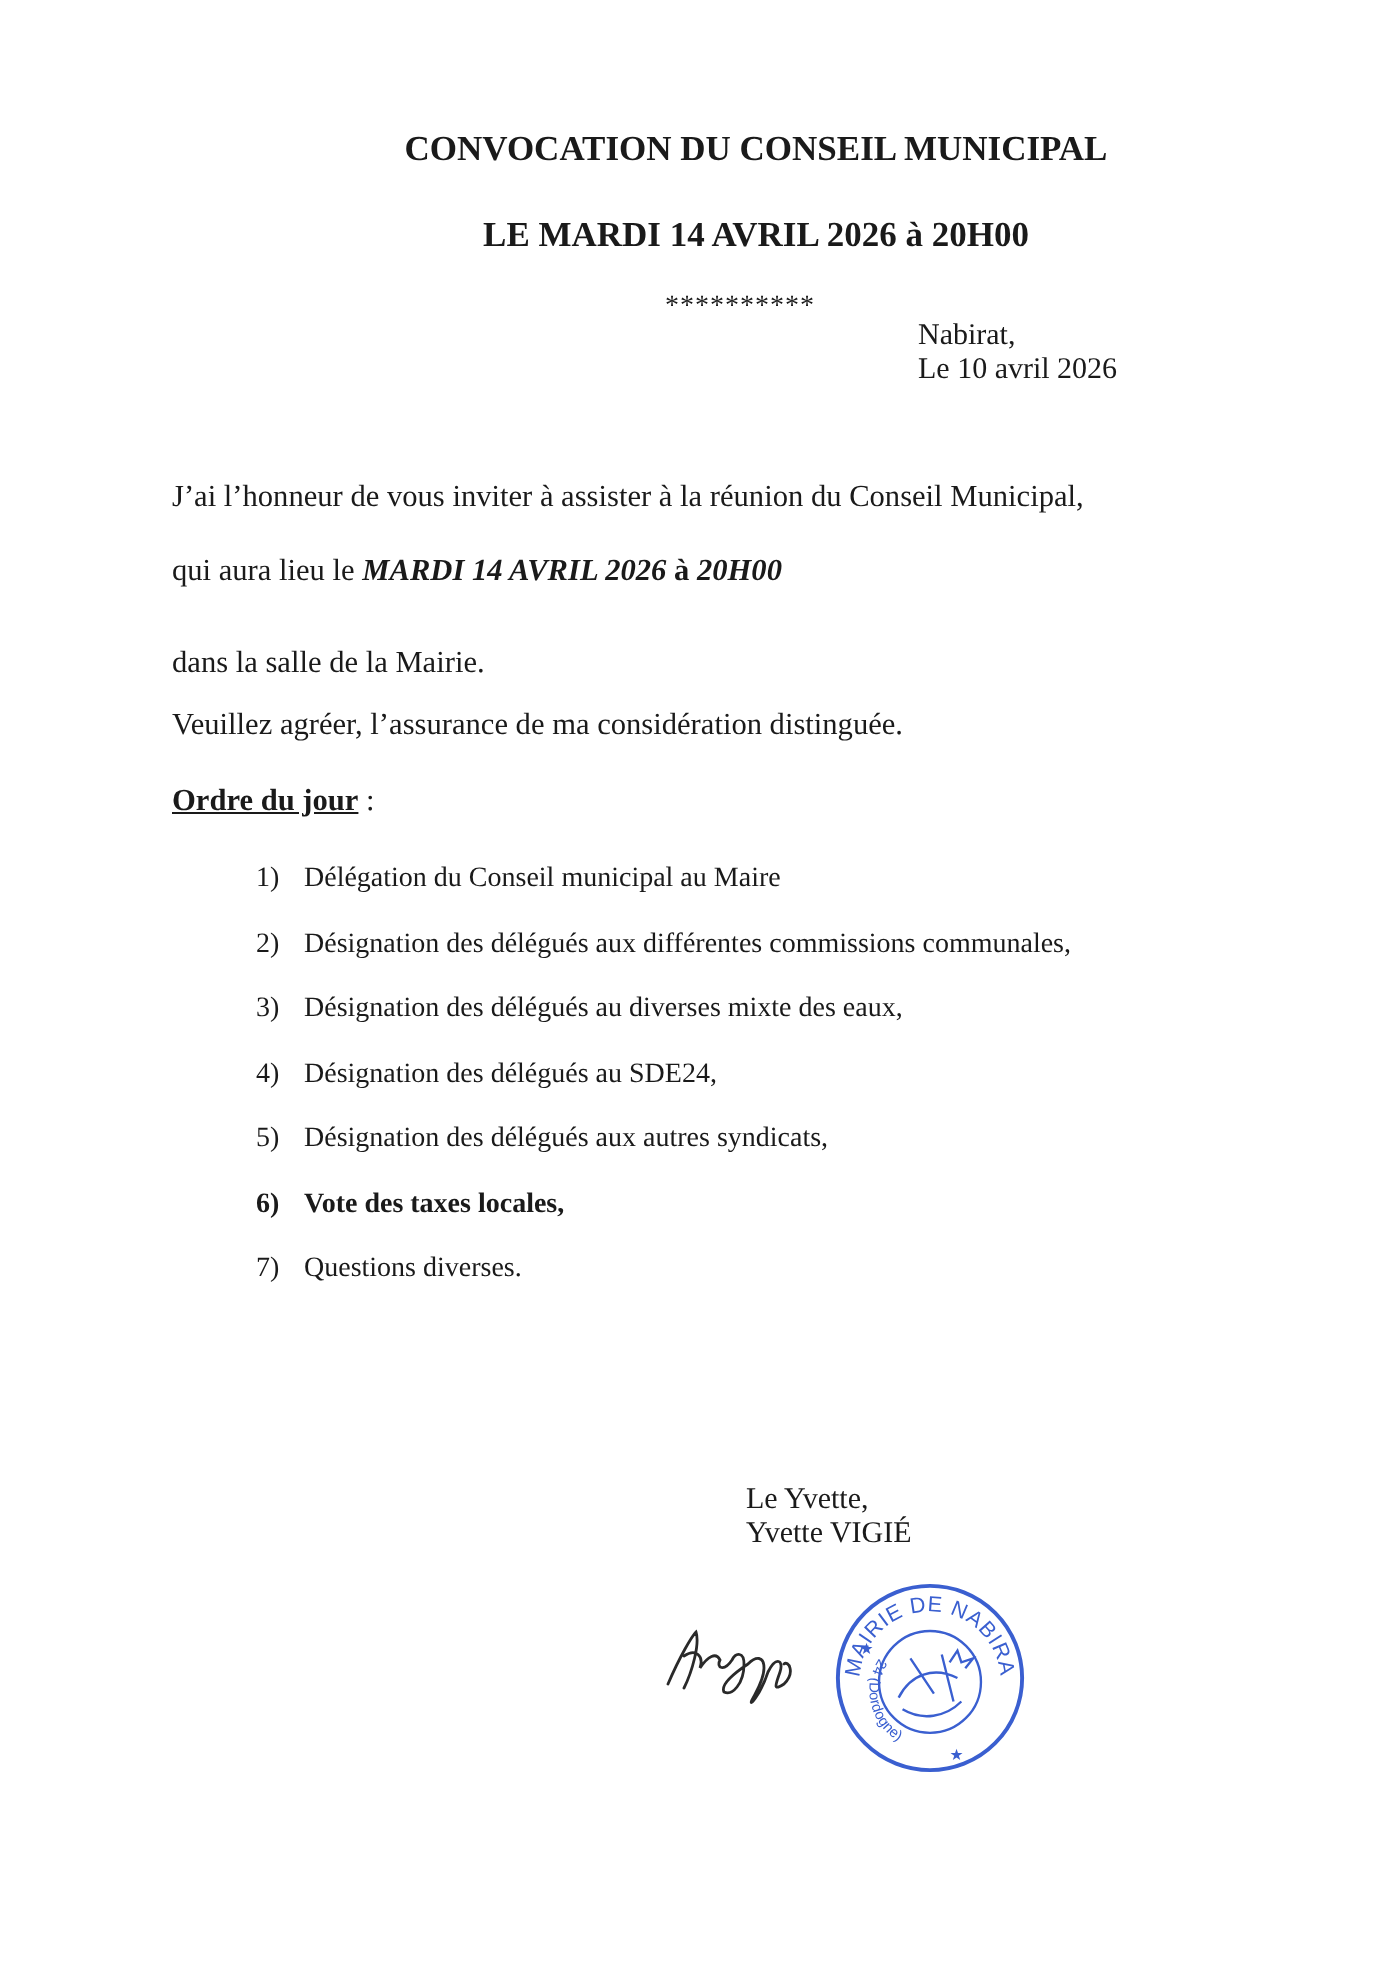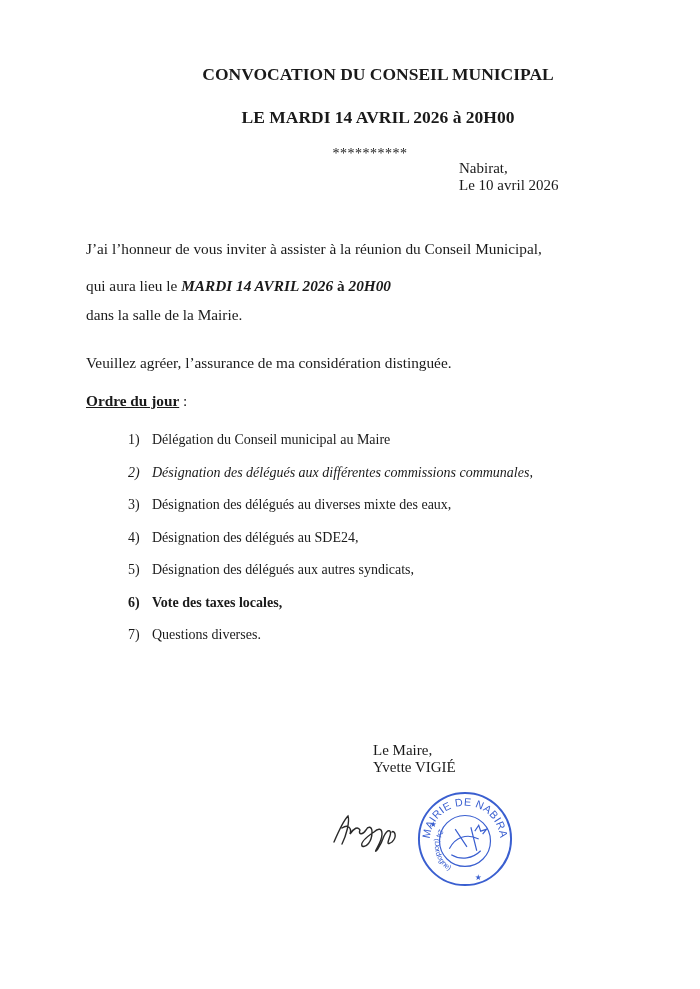--- a/index.html
+++ b/index.html
@@ -38,51 +38,51 @@
 
   <div class="abs place">
     <div>Nabirat,</div>
     <div>Le 10 avril 2026</div>
   </div>
 
   <div class="abs para" style="top:240px;">J’ai l’honneur de vous inviter à assister à la réunion du Conseil Municipal,</div>
   <div class="abs para" style="top:277px;">
     <span>qui aura lieu le </span><span class="bi">MARDI 14 AVRIL  2026 </span><span style="font-weight:bold;">à</span><span class="bi"> 20H00</span>
   </div>
-  <div class="abs para" style="top:306px;">dans la salle de la Mairie.</div>
+  <div class="abs para" style="top:323px;">dans la salle de la Mairie.</div>
   <div class="abs para" style="top:342px;margin-top:12px;">Veuillez agréer, l’assurance de ma considération distinguée.</div>
 
   <div class="abs ordre">
     <u>Ordre du jour</u><span> :</span>
   </div>
 
   <div class="abs item" style="top:432px;">
     <span class="num">1)</span><span>Délégation du Conseil municipal au Maire</span>
   </div>
-  <div class="abs item" style="top:465px;font-style:italic;">
+  <div class="abs item" style="top:465px;">
     <span class="num">2)</span><span>Désignation des délégués aux différentes commissions communales,</span>
   </div>
   <div class="abs item" style="top:497px;">
     <span class="num">3)</span><span>Désignation des délégués au diverses mixte des eaux,</span>
   </div>
   <div class="abs item" style="top:530px;">
     <span class="num">4)</span><span>Désignation des délégués au SDE24,</span>
   </div>
   <div class="abs item" style="top:562px;">
     <span class="num">5)</span><span>Désignation des délégués aux autres syndicats,</span>
   </div>
   <div class="abs item" style="top:595px;font-weight:bold;">
     <span class="num">6)</span><span>Vote des taxes locales,</span>
   </div>
   <div class="abs item" style="top:627px;">
     <span class="num">7)</span><span>Questions diverses.</span>
   </div>
 
   <div class="abs sign">
-    <div>Le Maire,</div>
+    <div>Le Yvette,</div>
     <div>Yvette VIGIÉ</div>
   </div>
 
   <svg class="abs signature" viewBox="0 0 90 60">
     <path d="M6 44 C12 30 18 20 20 18 C22 24 18 38 14 46 M14 30 C20 26 24 30 22 36 C26 30 30 28 32 32 C30 36 34 38 38 32 C40 28 44 28 44 34 C44 44 38 50 34 48 C32 44 40 38 46 34 C50 30 54 30 54 36 C54 42 50 48 48 52 C46 56 52 50 56 38 C60 30 64 32 62 38 C60 44 58 48 64 44 C70 38 66 32 64 34" fill="none" stroke="#2a2a2a" stroke-width="1.4" stroke-linecap="round"></path>
   </svg>
 
   <svg class="abs stamp" viewBox="0 0 100 100">
     <defs>
       <path id="arcTop" d="M 14 52 A 36 36 0 0 1 86 52"></path>

